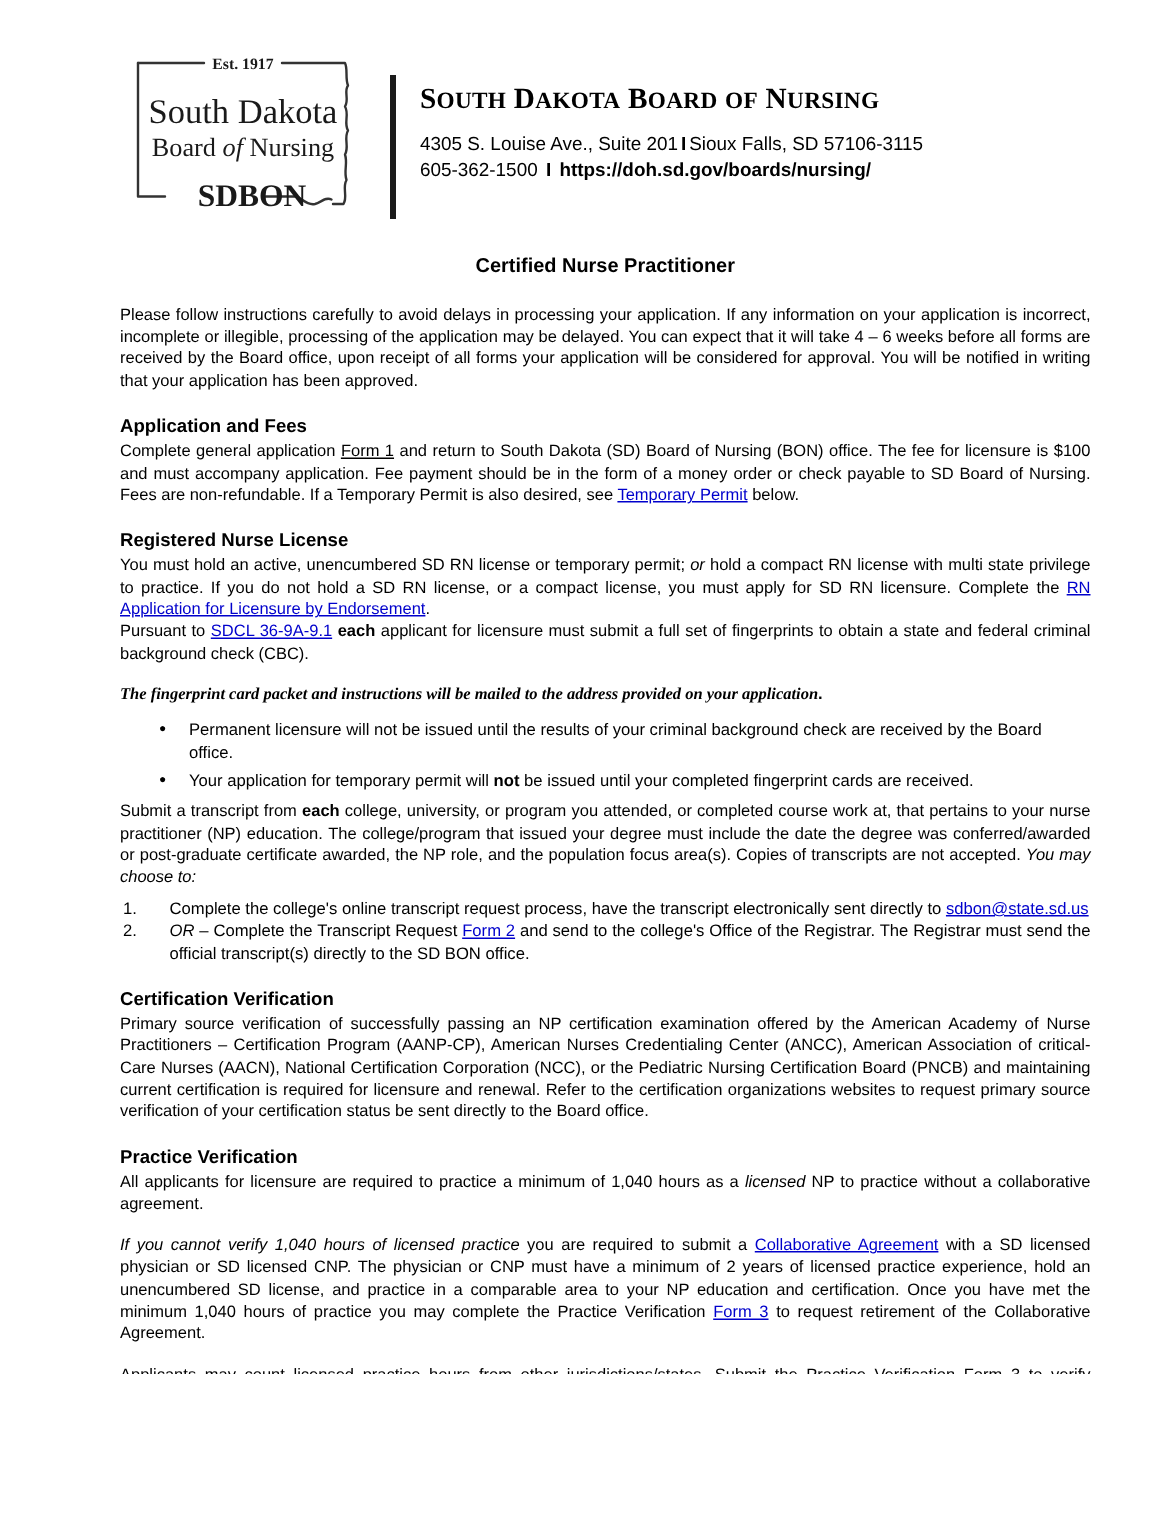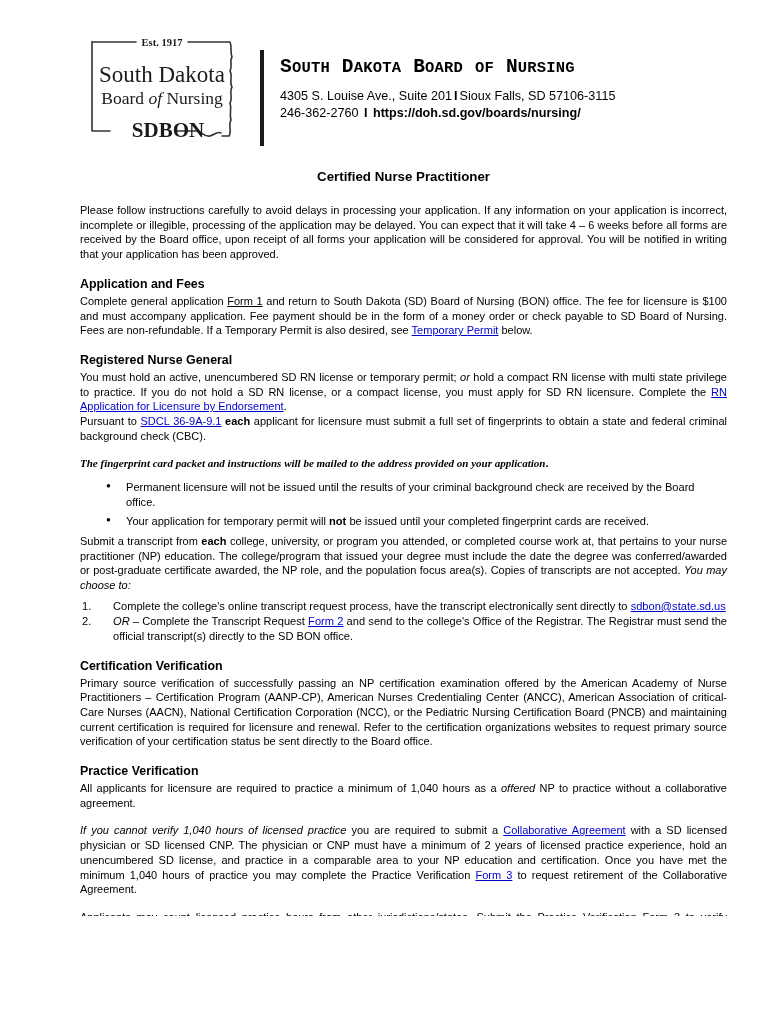--- a/index.html
+++ b/index.html
@@ -45,21 +45,21 @@
     margin-left: 8px;
     margin-right: 16px;
     margin-top: 20px;
     margin-bottom: 2px;
   }
   .head-text {
     flex: 1 1 auto;
     padding-top: 26px;
   }
   .org-name {
-    font-family: Liberation Mono, monospace;
+    font-family: Liberation Serif, serif;
     font-weight: bold;
     font-size: 19.5px;
     letter-spacing: 0.2px;
     color: #000;
     white-space: nowrap;
   }
   .org-name .sc { font-size: 15.5px; }
   .addr-line {
     font-size: 12.6px;
     color: #000;
@@ -208,36 +208,36 @@
       </svg>
     </div>
 
     <div class="divider-bar"></div>
 
     <div class="head-text">
       <div class="org-name"><span>S</span><span class="sc">OUTH</span>&nbsp;<span>D</span><span class="sc">AKOTA</span>&nbsp;<span>B</span><span class="sc">OARD</span>&nbsp;<span class="sc">OF</span>&nbsp;<span>N</span><span class="sc">URSING</span></div>
 
       <div class="addr-line"><span>4305 S. Louise Ave., Suite 201</span><span class="addr-sep">I</span><span>Sioux Falls, SD  57106-3115</span></div>
 
-      <div class="addr-line2"><span>246-362-2760</span>&nbsp;<span class="addr-sep">I</span>&nbsp;<span class="url">https://doh.sd.gov/boards/nursing/</span></div>
+      <div class="addr-line2"><span>605-362-1500</span>&nbsp;<span class="addr-sep">I</span>&nbsp;<span class="url">https://doh.sd.gov/boards/nursing/</span></div>
     </div>
   </div>
 
   <div class="doc">
 
     <div class="title-block">
       <div>Certified Nurse Practitioner</div>
     </div>
 
     <p class="body-par">Please follow instructions carefully to avoid delays in processing your application.  If any information on your application is incorrect, incomplete or illegible, processing of the application may be delayed.  You can expect that it will take 4 – 6 weeks before all forms are received by the Board office, upon receipt of all forms your application will be considered for approval.  You will be notified in writing that your application has been approved.</p>
 
     <h2 class="section">Application and Fees</h2>
     <p class="body-par"><span>Complete general application </span><span class="ulk">Form 1</span><span> and return to South Dakota (SD) Board of Nursing (BON) office. The fee for licensure is $100 and must accompany application.  Fee payment should be in the form of a money order or check payable to SD Board of Nursing.  Fees are non-refundable.  If a Temporary Permit is also desired, see </span><span class="lnk">Temporary Permit</span><span> below.</span></p>
 
-    <h2 class="section">Registered Nurse General</h2>
+    <h2 class="section">Registered Nurse License</h2>
     <p class="body-par"><span>You must hold an active, unencumbered SD RN license or temporary permit; </span><span class="i">or</span><span> hold a compact RN license with multi state privilege to practice.  If you do not hold a SD RN license, or a compact license, you must apply for SD RN licensure.  Complete the </span><span class="lnk">RN Application for Licensure by Endorsement</span><span>.</span></p>
 
     <p class="body-par"><span>Pursuant to </span><span class="lnk">SDCL 36-9A-9.1</span><span> </span><span class="b">each</span><span> applicant for licensure must submit a full set of fingerprints to obtain a state and federal criminal background check (CBC).</span></p>
 
     <div class="gap-md"></div>
 
     <p class="body-par"><span class="bi">The fingerprint card packet and instructions will be mailed to the address provided on your application</span><span class="b">.</span></p>
 
     <ul class="bullets">
       <li><span>Permanent licensure will not be issued until the results of your criminal background check are received by the Board office.</span></li>
@@ -248,21 +248,21 @@
 
     <ol class="numlist">
       <li><span>Complete the college's online transcript request process, have the transcript electronically sent directly to </span><span class="lnk">sdbon@state.sd.us</span></li>
       <li><span class="i">OR</span><span> – Complete the Transcript Request </span><span class="lnk">Form 2</span><span> and send to the college's Office of the Registrar.  The Registrar must send the official transcript(s) directly to the SD BON office.</span></li>
     </ol>
 
     <h2 class="section">Certification Verification</h2>
     <p class="body-par">Primary source verification of successfully passing an NP certification examination offered by the American Academy of Nurse Practitioners – Certification Program (AANP-CP), American Nurses Credentialing Center (ANCC), American Association of critical-Care Nurses (AACN), National Certification Corporation (NCC), or the Pediatric Nursing Certification Board (PNCB) and maintaining current certification is required for licensure and renewal. Refer to the certification organizations websites to request primary source verification of your certification status be sent directly to the Board office.</p>
 
     <h2 class="section">Practice Verification</h2>
-    <p class="body-par"><span>All applicants for licensure are required to practice a minimum of 1,040 hours as a </span><span class="i">offered</span><span> NP to practice without a collaborative agreement.</span></p>
+    <p class="body-par"><span>All applicants for licensure are required to practice a minimum of 1,040 hours as a </span><span class="i">licensed</span><span> NP to practice without a collaborative agreement.</span></p>
 
     <div class="gap-md"></div>
 
     <p class="body-par"><span class="i">If you cannot verify 1,040 hours of licensed practice</span><span> you are required to submit a </span><span class="lnk">Collaborative Agreement</span><span> with a SD licensed physician or SD licensed CNP.  The physician or CNP must have a minimum of 2 years of licensed practice experience, hold an unencumbered SD license, and practice in a comparable area to your NP education and certification.  Once you have met the minimum 1,040 hours of practice you may complete the Practice Verification </span><span class="lnk">Form 3</span><span> to request retirement of the Collaborative Agreement.</span></p>
 
     <div class="gap-md"></div>
 
     <p class="body-par">Applicants may count licensed practice hours from other jurisdictions/states.  Submit the Practice Verification Form 3 to verify licensed practice hours.</p>
   </div>
 

